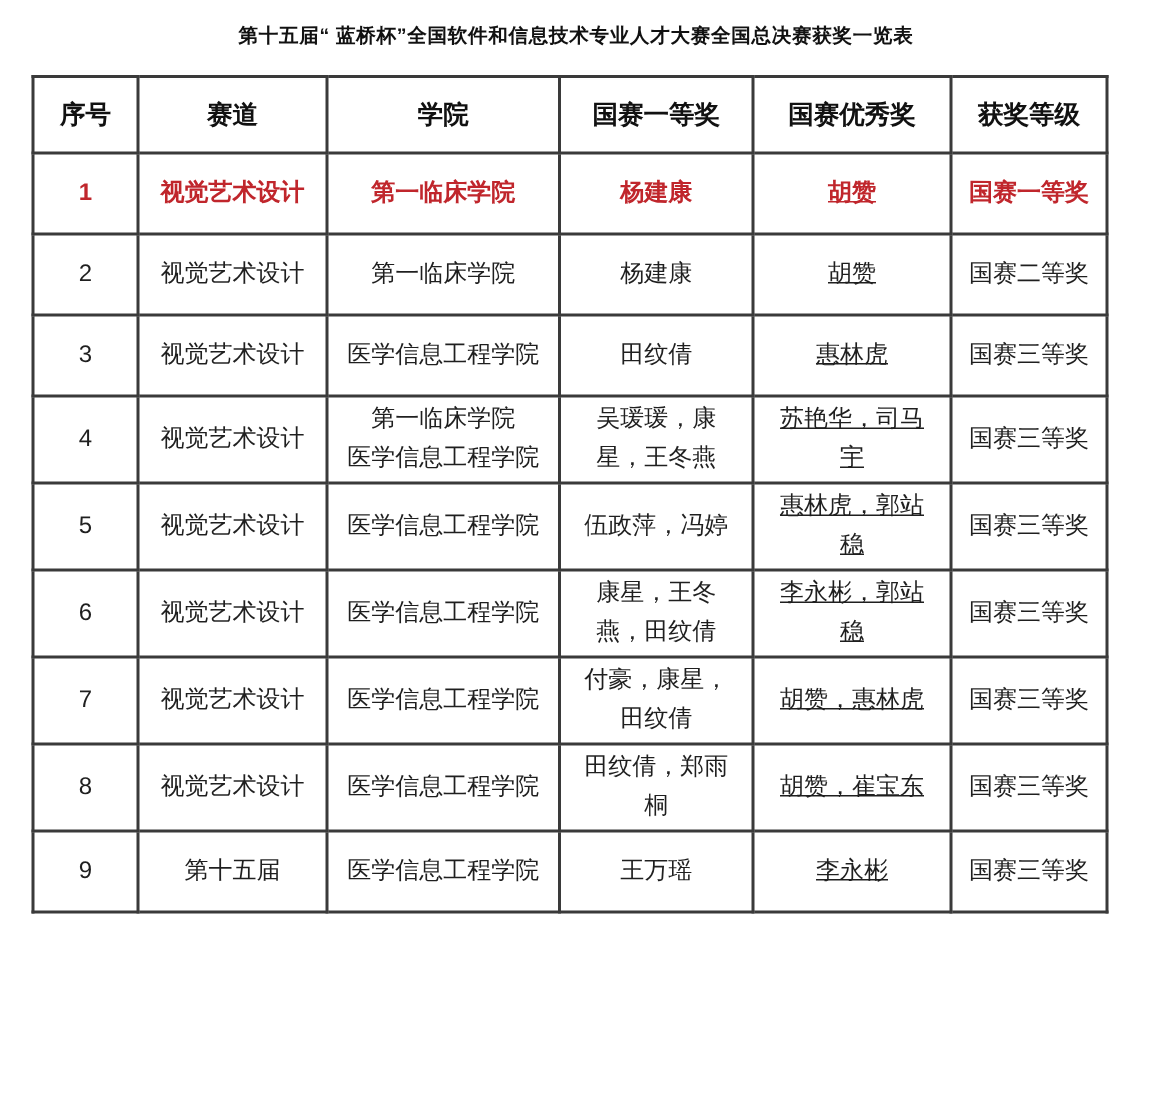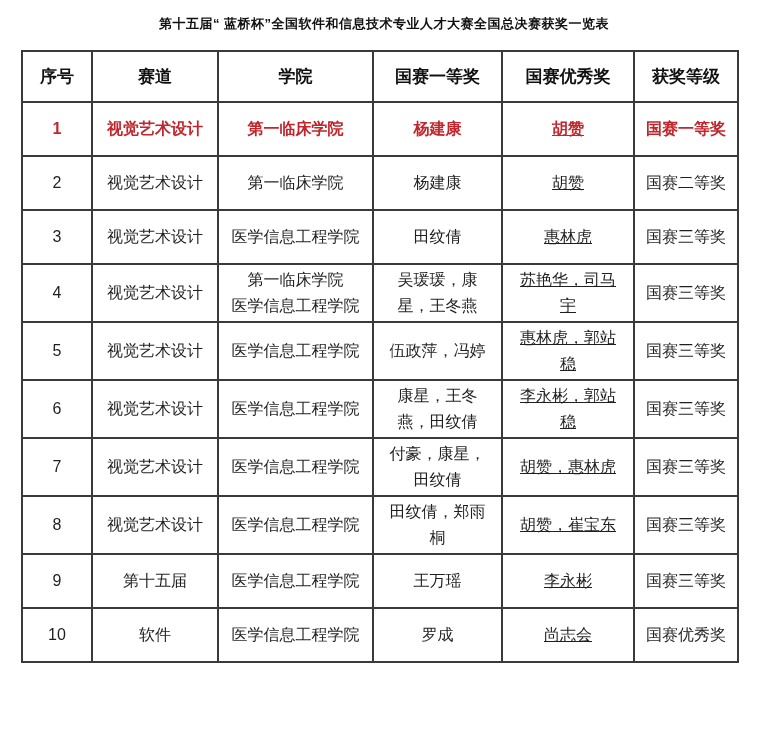--- a/index.html
+++ b/index.html
@@ -160,23 +160,15 @@
           <td class="award-cell">国赛三等奖</td>
         </tr>
         <tr class="data-row">
           <td class="serial-cell">9</td>
           <td class="track-cell">第十五届</td>
           <td class="college-cell">医学信息工程学院</td>
           <td class="students-cell">王万瑶</td>
           <td class="teachers-cell">李永彬</td>
           <td class="award-cell">国赛三等奖</td>
         </tr>
-        <tr class="data-row">
-          <td class="serial-cell">10</td>
-          <td class="track-cell">软件</td>
-          <td class="college-cell">医学信息工程学院</td>
-          <td class="students-cell">罗成</td>
-          <td class="teachers-cell">尚志会</td>
-          <td class="award-cell">国赛优秀奖</td>
-        </tr>
       </tbody>
   </table>
 </div>
 
 </body></html>

